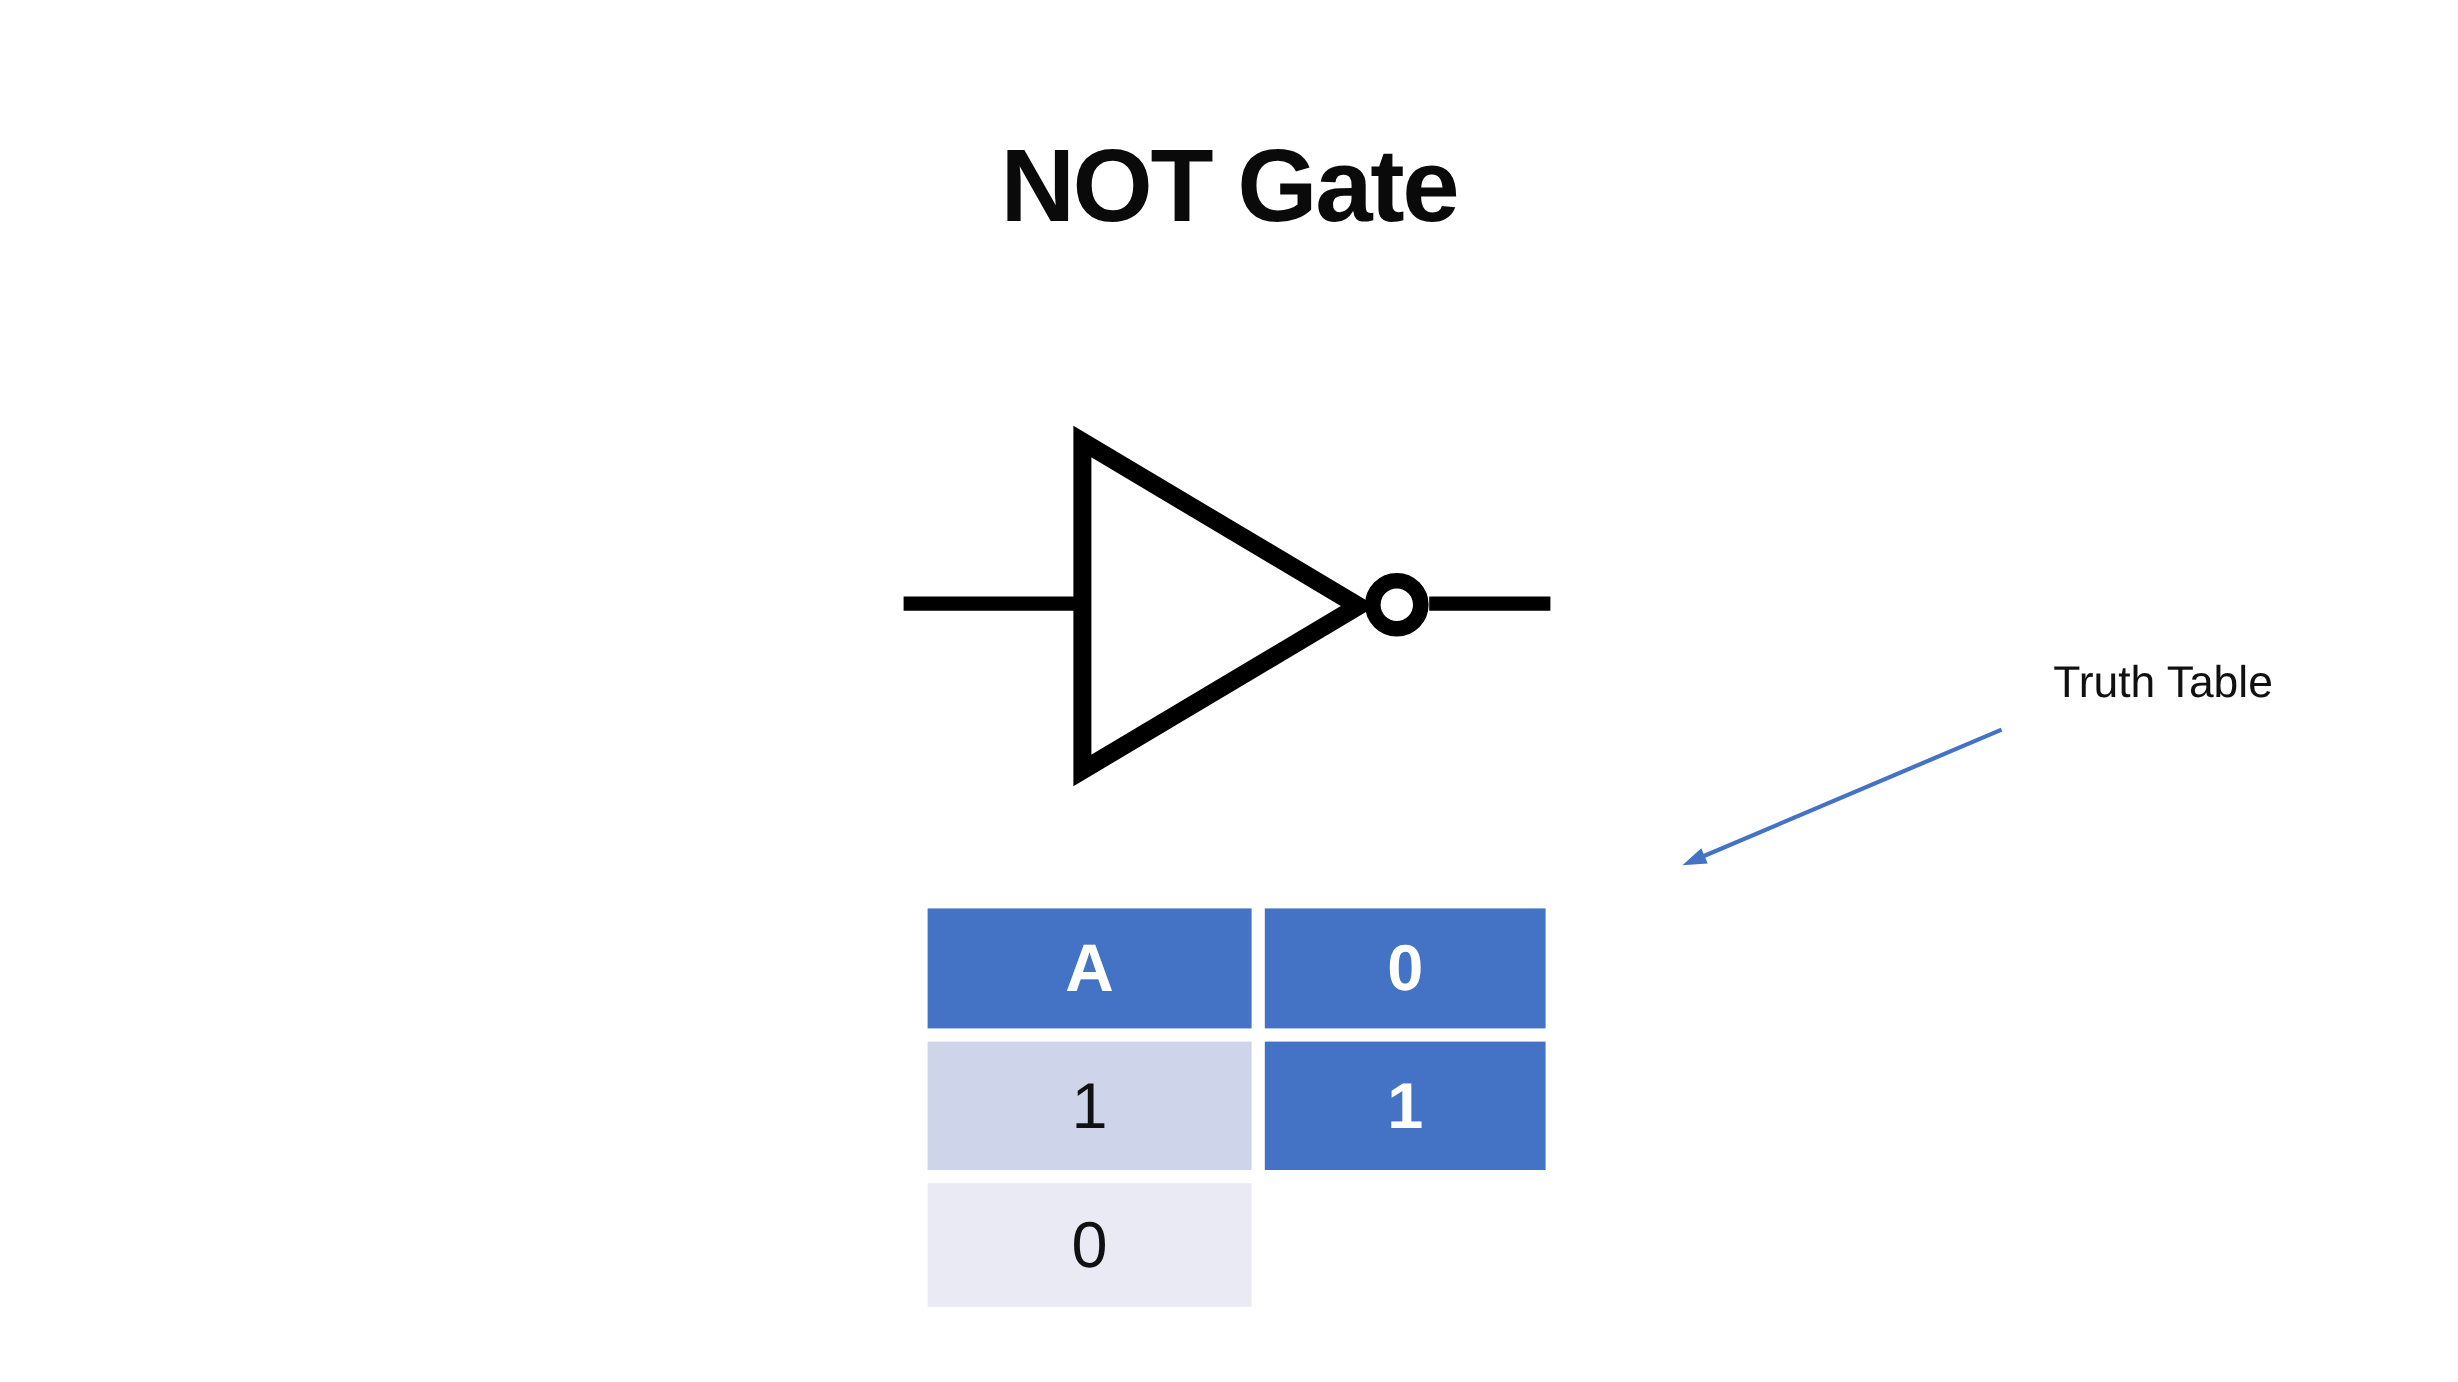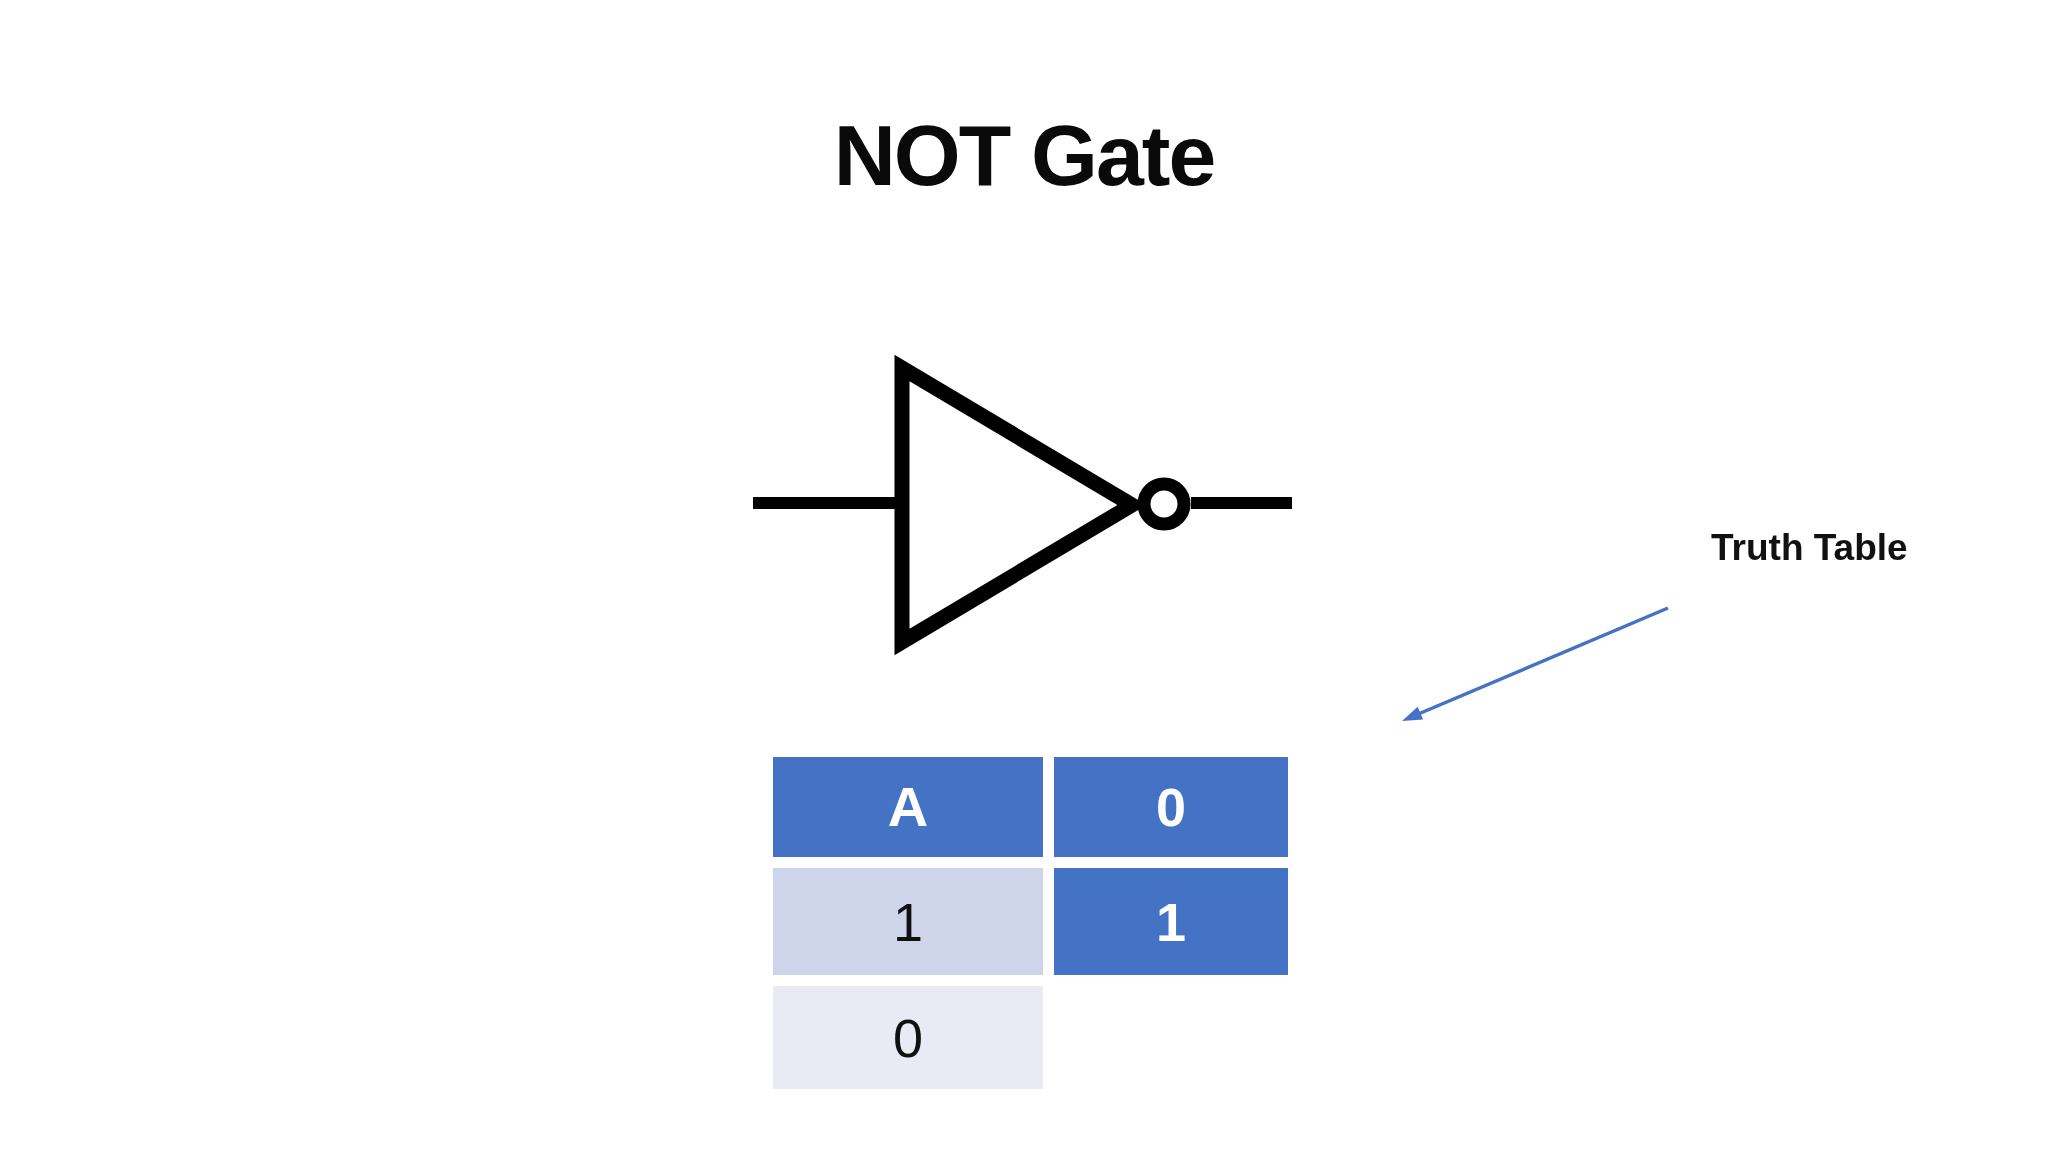--- a/index.html
+++ b/index.html
@@ -36,23 +36,23 @@
     left: 720px; top: 330px;
     width: 600px; height: 350px;
   }
   .arrow-svg {
     position: absolute;
     left: 1385px; top: 585px;
     width: 300px; height: 155px;
   }
   .truth-table-label {
     position: absolute;
-    left: 1711px; top: 528px;
+    left: 1711px; top: 549px;
     font-size: 37px;
-    font-weight: 700;
+    font-weight: 400;
     color: var(--text-dark);
     white-space: nowrap;
     line-height: 1.1;
   }
   .truth-table {
     position: absolute;
     left: 773px; top: 757px;
     display: grid;
     grid-template-columns: 270px 234px;
     grid-template-rows: 100px 107px 103px;

